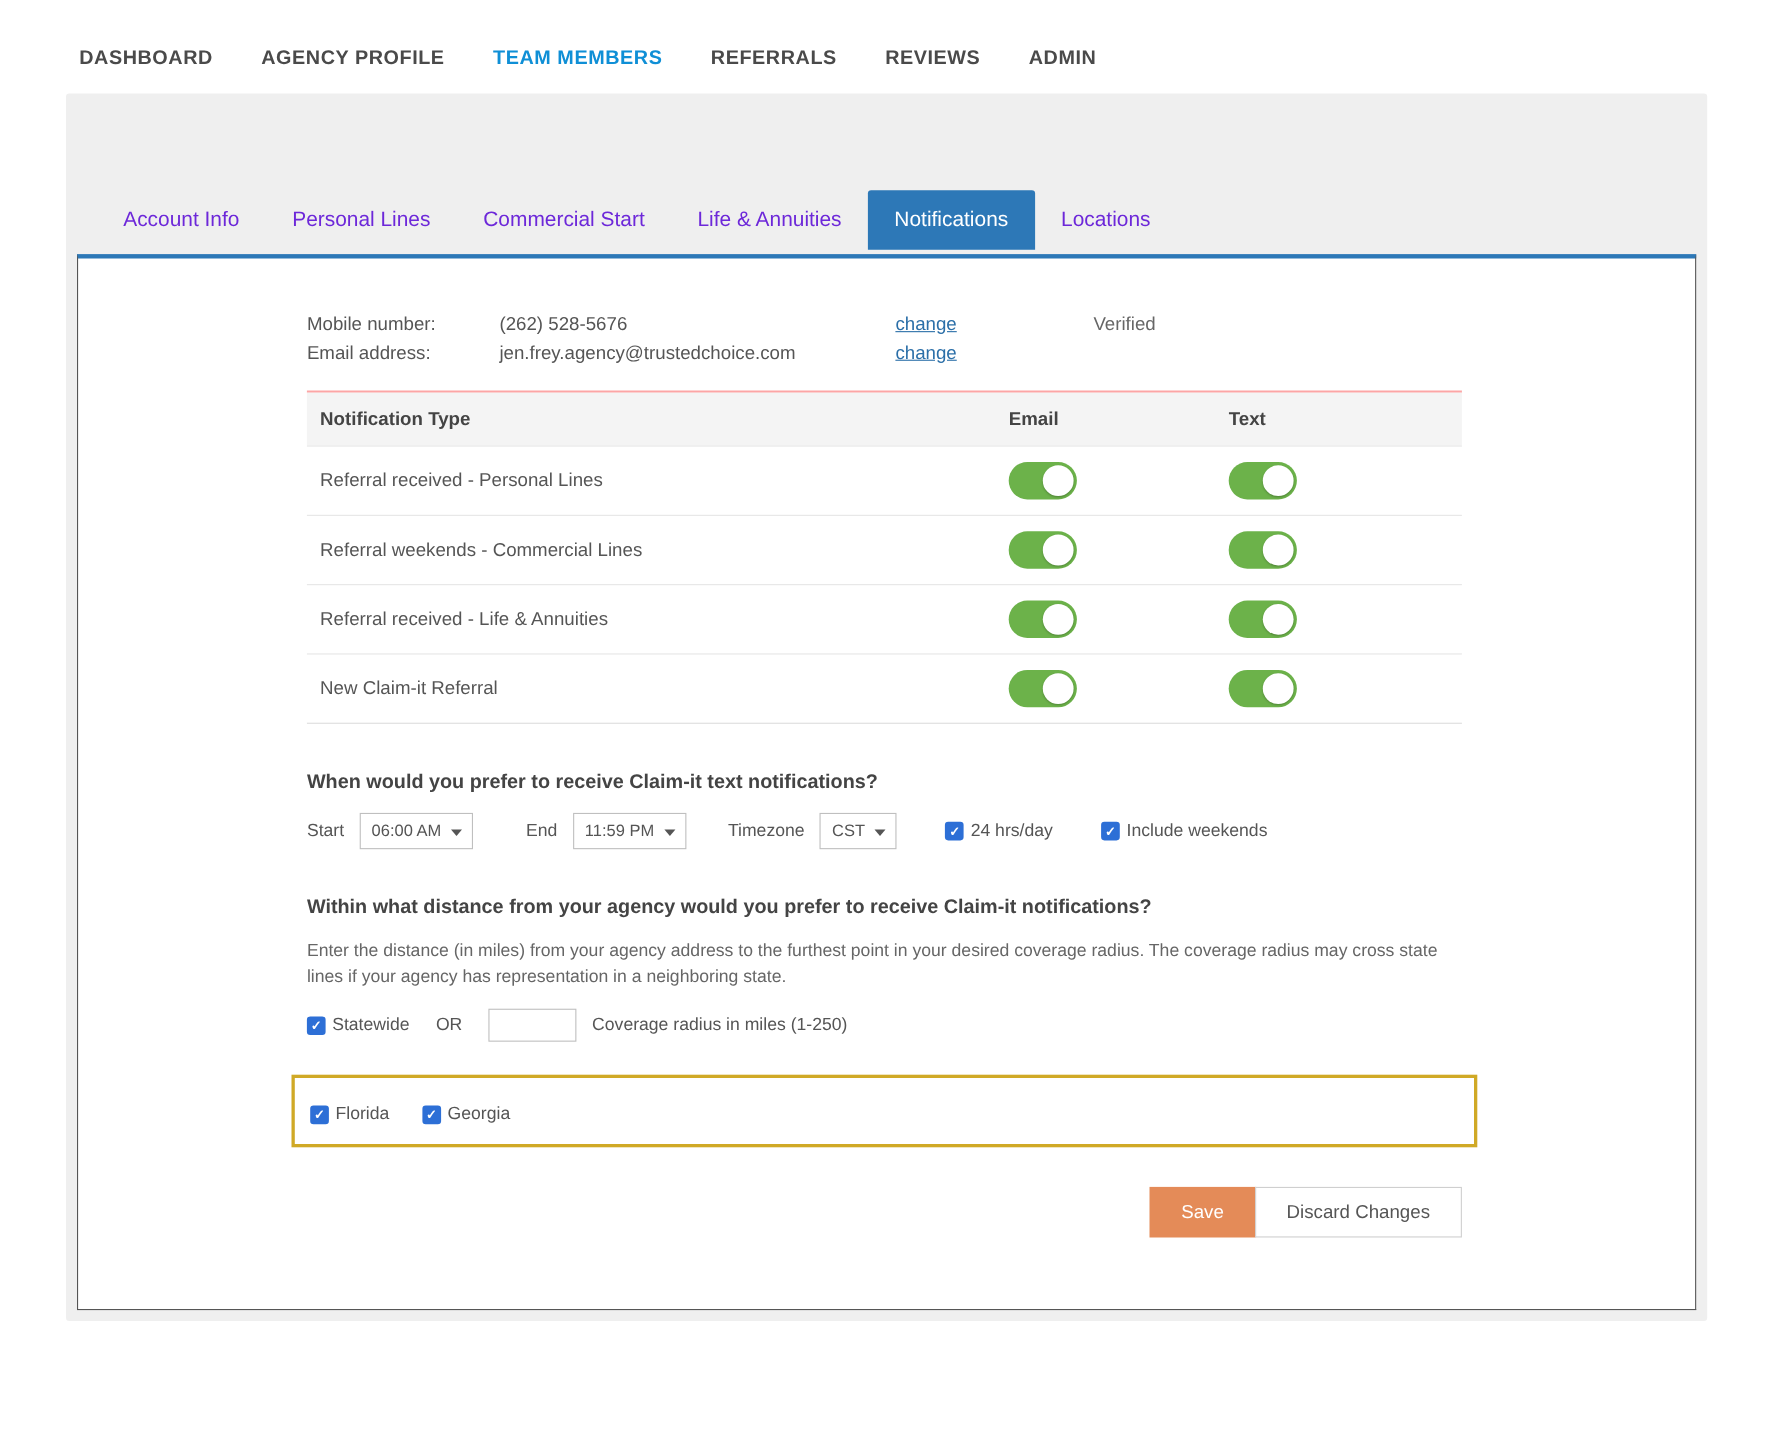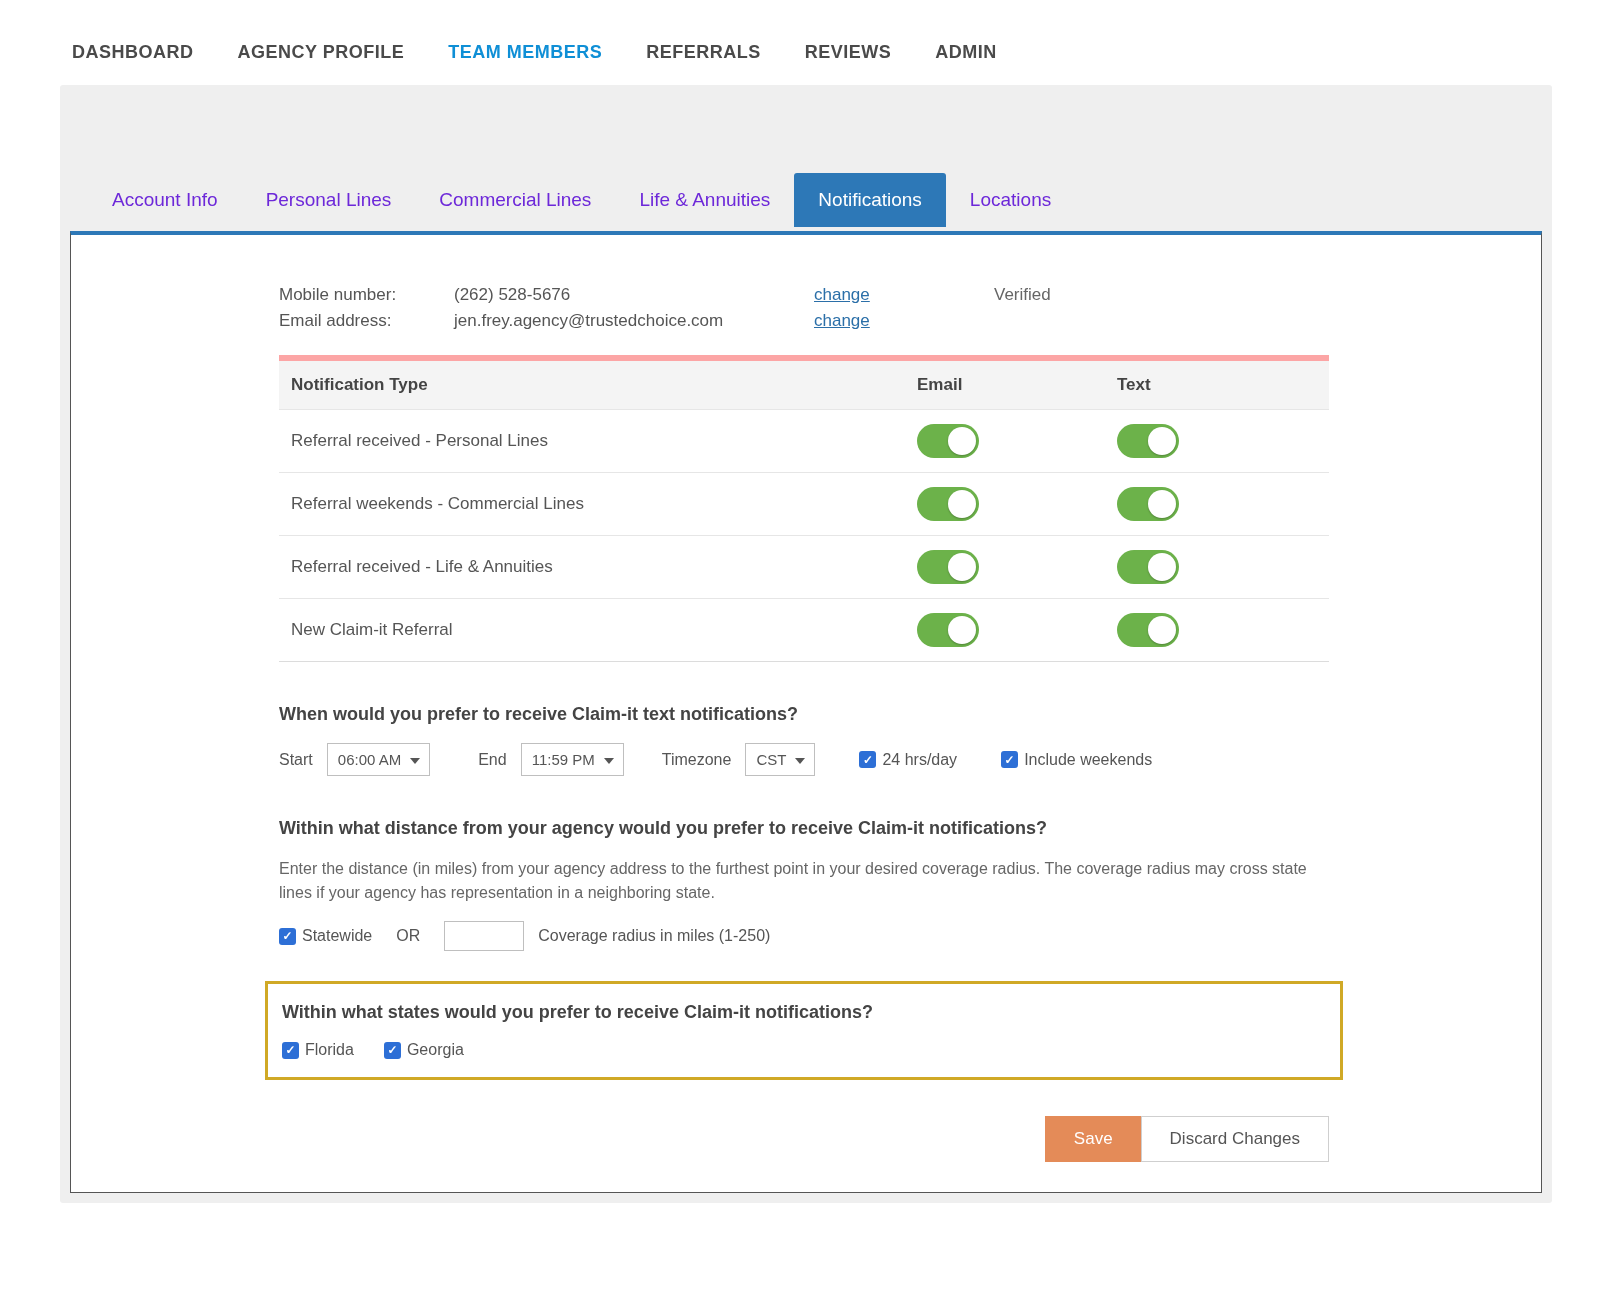--- a/index.html
+++ b/index.html
@@ -76,21 +76,21 @@
     font-size: 17px;
     color: #555;
     margin-bottom: 6px;
   }
   .contact-label { width: 175px; }
   .contact-value { width: 360px; }
   .change-link { color: #2b6fa8; text-decoration: underline; width: 180px; cursor: pointer; }
   .verified { color: #666; }
   .ntable {
     margin-top: 24px;
-    border-top: 6px solid #fca5a5;
+    border-top: 2px solid #fca5a5;
     border-bottom: 1px solid #dcdcdc;
   }
   .ntable-header, .ntable-row {
     display: grid;
     grid-template-columns: 1fr 200px 200px;
     align-items: center;
     padding: 14px 12px;
   }
   .ntable-header {
     background: #f4f4f4;
@@ -226,21 +226,21 @@
     <div class="main-nav-item active">TEAM MEMBERS</div>
     <div class="main-nav-item">REFERRALS</div>
     <div class="main-nav-item">REVIEWS</div>
     <div class="main-nav-item">ADMIN</div>
   </div>
 
   <div class="page-body">
     <div class="subtabs">
       <div class="subtab">Account Info</div>
       <div class="subtab">Personal Lines</div>
-      <div class="subtab">Commercial Lines</div>
+      <div class="subtab">Commercial Start</div>
       <div class="subtab">Life &amp; Annuities</div>
       <div class="subtab active">Notifications</div>
       <div class="subtab">Locations</div>
     </div>
 
     <div class="panel">
       <div class="content">
 
         <div class="contact-row">
           <span class="contact-label">Mobile number:</span>
@@ -326,21 +326,20 @@
           <span class="cb-label">
               <span class="cb"></span>
               <span>Statewide</span>
             </span>
           <span class="or-text">OR</span>
           <input class="mile-input" value="" style="">
           <span>Coverage radius in miles (1-250)</span>
         </div>
 
         <div class="highlight-box">
-          <div class="section-title">Within what states would you prefer to receive Claim-it notifications?</div>
           <div class="states-row">
             <span class="cb-label">
                 <span class="cb"></span>
                 <span>Florida</span>
               </span>
             <span class="cb-label">
                 <span class="cb"></span>
                 <span>Georgia</span>
               </span>
           </div>

